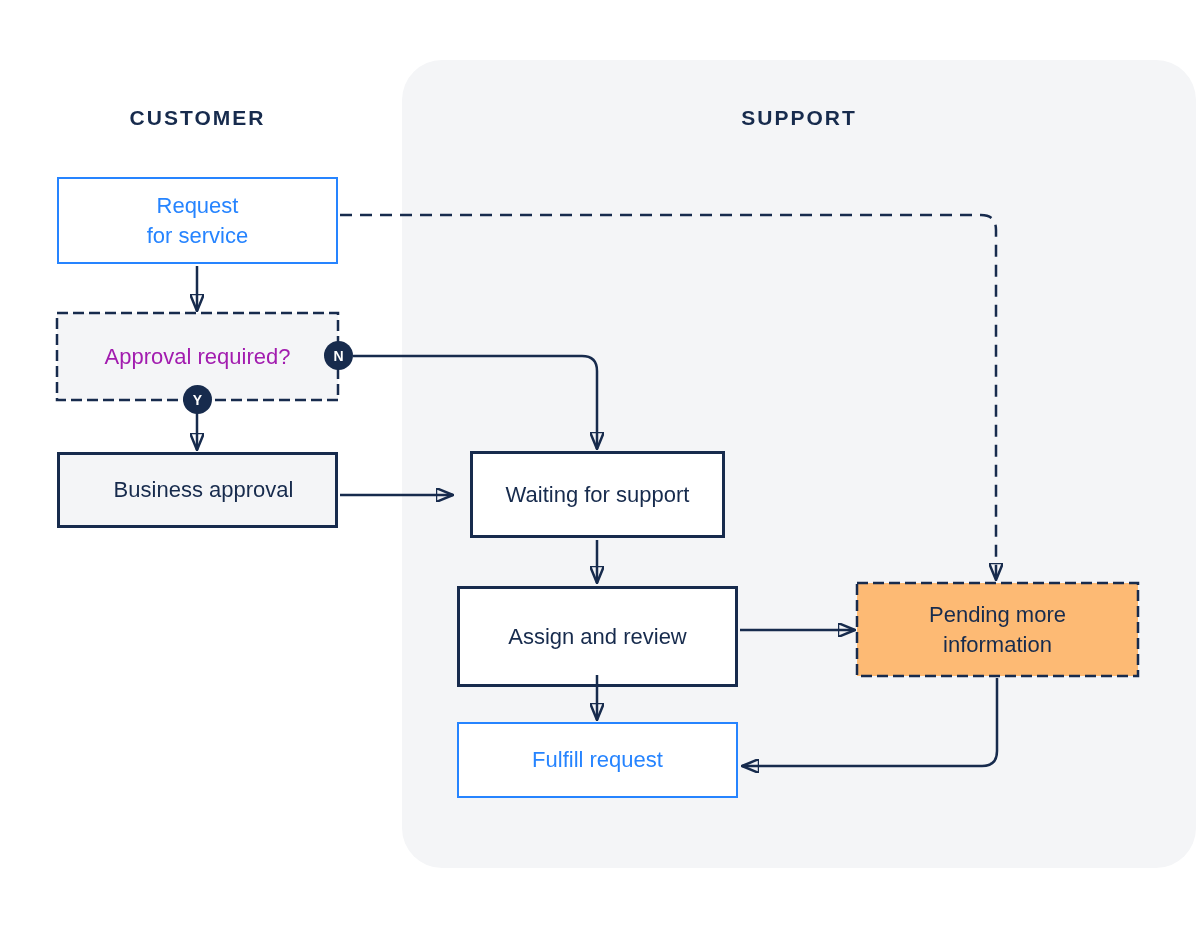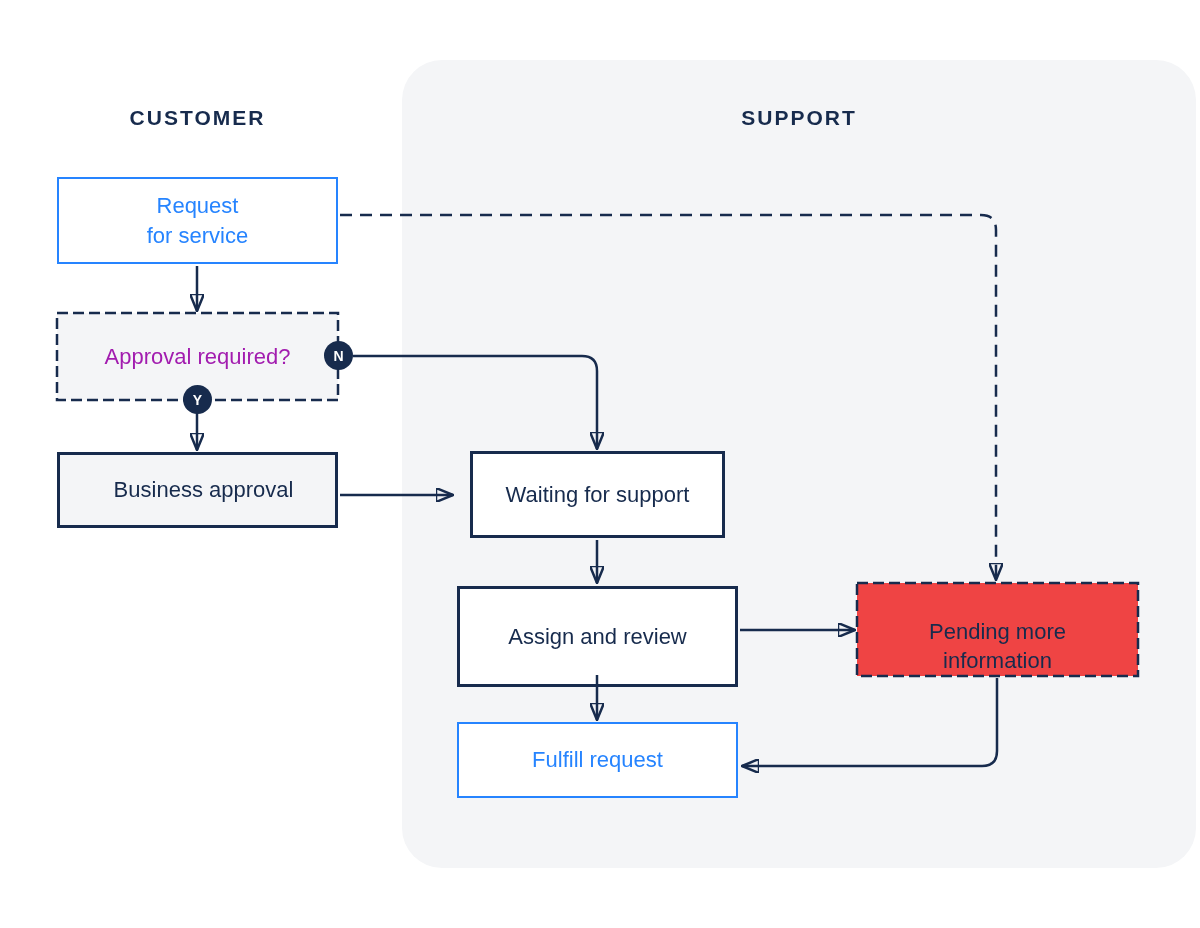--- a/index.html
+++ b/index.html
@@ -65,24 +65,23 @@
     color: #172B4D;
   }
   
   .node.navy-dashed-gray {
     background: #F4F5F7;
     border: none;
     color: #a21caf;
     align-items: center;
   }
   .node.navy-dashed-white {
-    background: #ef4444;
+    background: #fdba74;
     border: none;
     color: #172B4D;
-    align-items: flex-end;
   }
 
   #node-request-for-service   { left: 57px;  top: 177px; width: 281px; height: 87px; }
   #node-approval-required     { left: 57px;  top: 313px; width: 281px; height: 87px; }
   #node-business-approval     { left: 57px;  top: 452px; width: 281px; height: 76px; padding-left: 12px; }
   #node-waiting-for-support   { left: 457px; top: 451px; width: 255px; height: 87px; margin-left: 13px; }
   #node-assign-and-review     { left: 457px; top: 586px; width: 281px; height: 101px; }
   #node-pending-more-information { left: 857px; top: 583px; width: 281px; height: 93px; }
   #node-fulfill-request       { left: 457px; top: 722px; width: 281px; height: 76px; }
 

